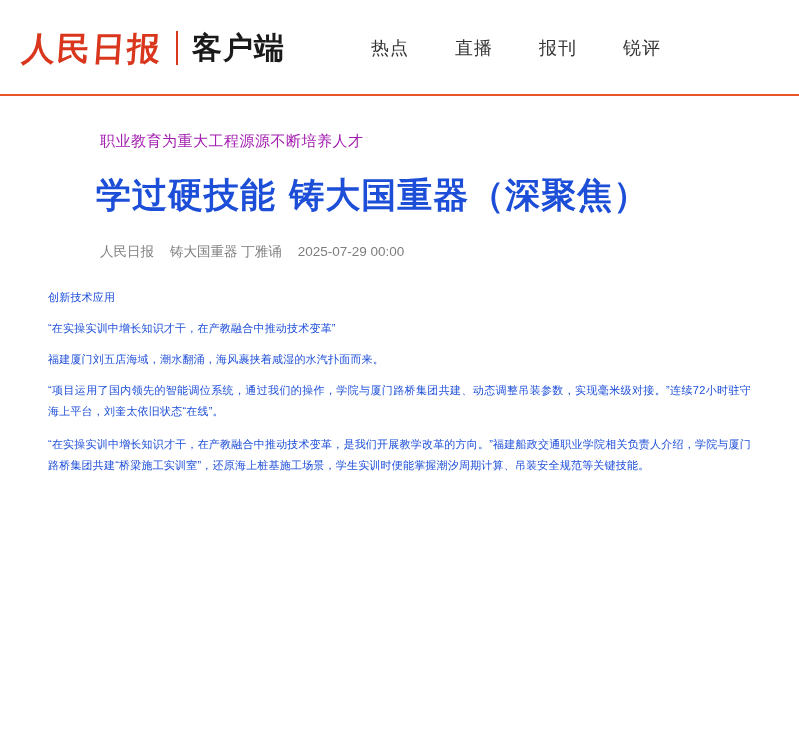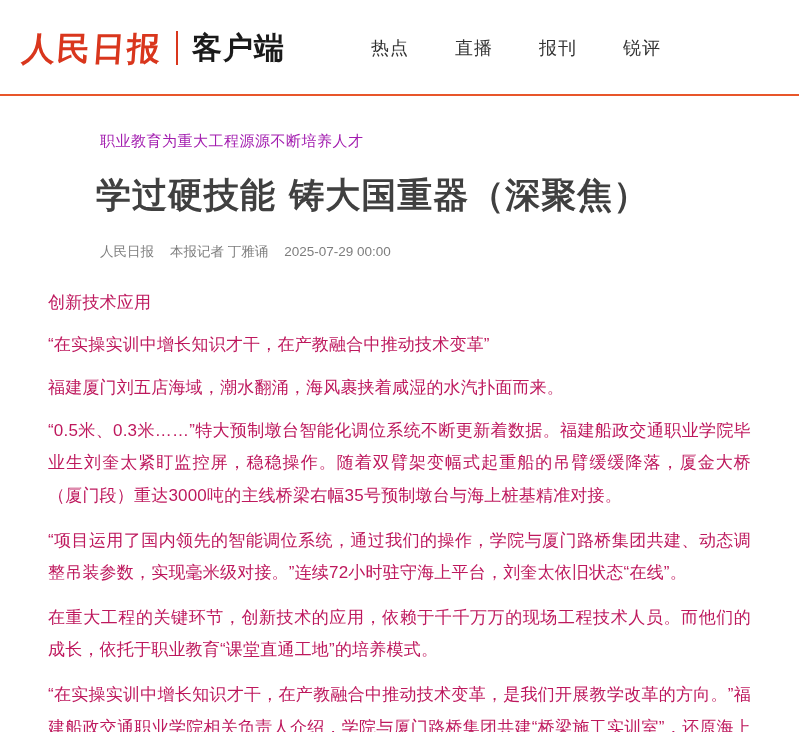--- a/index.html
+++ b/index.html
@@ -82,40 +82,40 @@
   .kicker {
     font-size: 15px;
     color: #a21caf;
     margin: 0 0 22px 52px;
     letter-spacing: 0.5px;
   }
   .headline {
     font-family: "DejaVu Serif", serif;
     font-size: 35px;
     font-weight: bold;
-    color: #404040;
+    color: #1d4ed8;
     margin: 0 0 26px 48px;
     letter-spacing: 1px;
     line-height: 1.25;
   }
   .byline {
     font-size: 13.5px;
     color: #7d7d7d;
     margin: 0 0 26px 52px;
     display: flex;
     gap: 16px;
     align-items: baseline;
   }
   .byline span { white-space: nowrap; }
 
   .body { }
   .para {
-    font-size: 17px;
+    font-size: 11px;
     line-height: 1.92;
-    color: #be185d;
+    color: #1d4ed8;
     margin: 0 0 12px 0;
     text-align: justify;
     letter-spacing: 0.2px;
   }
   .para.tight { margin-bottom: 10px; }
 </style>
 </head>
 <body>
 
 <div class="header">
@@ -130,26 +130,24 @@
     <div class="nav-item">报刊</div>
     <div class="nav-item">锐评</div>
   </nav>
 </div>
 
 <div class="article">
   <div class="kicker">职业教育为重大工程源源不断培养人才</div>
   <h1 class="headline">学过硬技能 铸大国重器（深聚焦）</h1>
   <div class="byline">
     <span>人民日报</span>
-    <span>本报记者 丁雅诵</span>
+    <span>铸大国重器 丁雅诵</span>
     <span>2025-07-29 00:00</span>
   </div>
 
   <div class="body">
     <p class="para tight">创新技术应用</p>
     <p class="para tight">“在实操实训中增长知识才干，在产教融合中推动技术变革”</p>
     <p class="para tight">福建厦门刘五店海域，潮水翻涌，海风裹挟着咸湿的水汽扑面而来。</p>
-    <p class="para">“0.5米、0.3米……”特大预制墩台智能化调位系统不断更新着数据。福建船政交通职业学院毕业生刘奎太紧盯监控屏，稳稳操作。随着双臂架变幅式起重船的吊臂缓缓降落，厦金大桥（厦门段）重达3000吨的主线桥梁右幅35号预制墩台与海上桩基精准对接。</p>
     <p class="para">“项目运用了国内领先的智能调位系统，通过我们的操作，学院与厦门路桥集团共建、动态调整吊装参数，实现毫米级对接。”连续72小时驻守海上平台，刘奎太依旧状态“在线”。</p>
-    <p class="para">在重大工程的关键环节，创新技术的应用，依赖于千千万万的现场工程技术人员。而他们的成长，依托于职业教育“课堂直通工地”的培养模式。</p>
     <p class="para">“在实操实训中增长知识才干，在产教融合中推动技术变革，是我们开展教学改革的方向。”福建船政交通职业学院相关负责人介绍，学院与厦门路桥集团共建“桥梁施工实训室”，还原海上桩基施工场景，学生实训时便能掌握潮汐周期计算、吊装安全规范等关键技能。</p>
   </div>
 </div>
 
 </body></html>

